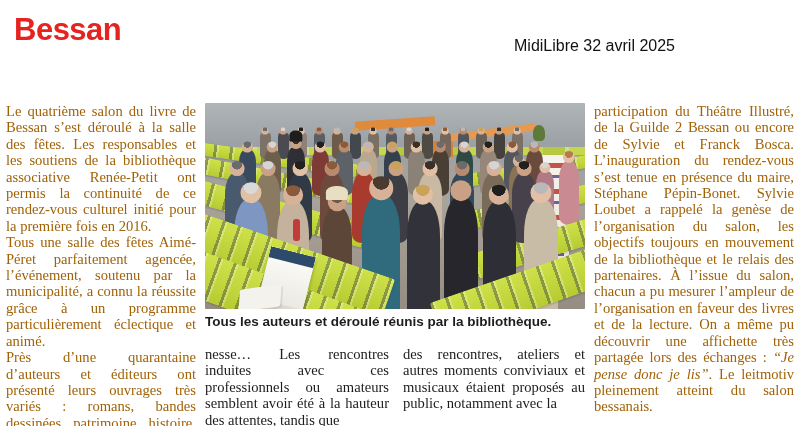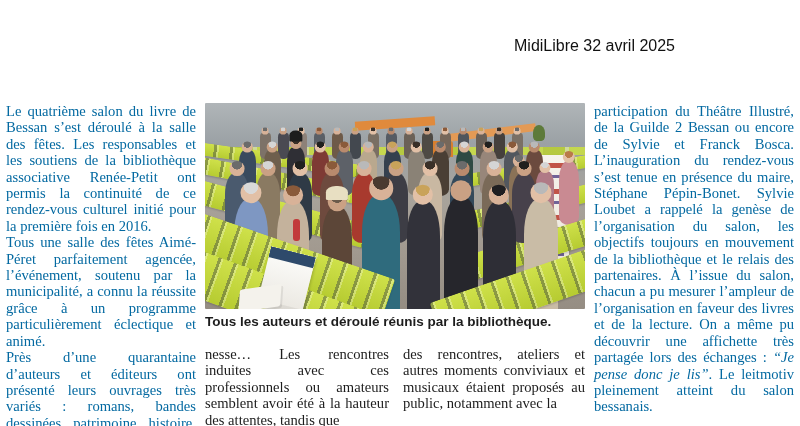--- a/index.html
+++ b/index.html
@@ -6,21 +6,21 @@
   .page{position:relative;width:800px;height:426px;background:#fff;overflow:hidden;
         font-family:"Liberation Sans",sans-serif;}
   .kicker{position:absolute;left:14px;top:12px;font-size:31px;font-weight:700;
           letter-spacing:-.5px;color:#e5231f;}
   .source{position:absolute;left:514px;top:37px;font-size:16px;color:#111;}
   .headline{position:absolute;left:8px;top:54px;margin:0;font-size:31px;font-weight:700;
             letter-spacing:-.8px;color:#0d0d0d;white-space:nowrap;}
   .body{position:absolute;left:6px;top:103px;width:788px;bottom:0;display:grid;
         grid-template-columns:190px 380px 200px;column-gap:9px;}
   .col p{margin:0;font-family:"Liberation Serif",serif;font-size:14.6px;line-height:16.4px;
-         color:#0369a1;text-align:justify;}
+         color:#a16207;text-align:justify;}
   .subcols{display:grid;grid-template-columns:184px 182px;column-gap:14px;margin-top:17px;}
   .subcols p{margin:0;font-family:"Liberation Serif",serif;font-size:14.6px;line-height:16.4px;
          color:#1c1c1c;text-align:justify;}
   figure{margin:0;}
   figcaption{margin-top:5px;font-size:13.5px;font-weight:700;color:#1d1d1d;}
   .q{font-style:italic;}
 
   
   .photo{position:relative;width:380px;height:206px;overflow:hidden;border-radius:1px;
     background:linear-gradient(180deg,#b0b5b8 0,#9ba1a5 40px,#a8a39b 95px,#a29a90 145px,#958d83 100%);}
@@ -58,20 +58,21 @@
   .person::before{content:'';position:absolute;left:50%;top:0;transform:translate(-50%,-80%);
     width:62%;aspect-ratio:1/1;border-radius:50%;
     background:radial-gradient(circle at 50% 22%,var(--hair) 0 36%,var(--skin) 38%);}
   .hat::after{content:'';position:absolute;left:50%;top:0;transform:translate(-50%,-150%);
     width:74%;height:22%;max-height:14px;background:var(--hat);border-radius:45% 45% 8% 8%;}
 </style>
 </head>
 <body>
 
 <div class="page">
+  <div class="kicker">Bessan</div>
   <div class="source">MidiLibre 32 avril 2025</div>
 
   <div class="body">
     <div class="col">
       <p>Le quatrième salon du livre de Bessan s’est déroulé à la salle des fêtes. Les responsables et les soutiens de la bibliothèque associative Renée-Petit ont permis la continuité de ce rendez-vous culturel initié pour la première fois en 2016.</p>
       <p>Tous une salle des fêtes Aimé-Péret parfaitement agencée, l’événement, soutenu par la municipalité, a connu la réussite grâce à un programme particulièrement éclectique et animé.</p>
       <p>Près d’une quarantaine d’auteurs et éditeurs ont présenté leurs ouvrages très variés : romans, bandes dessinées, patrimoine, histoire, patrimoine, jeu-</p>
     </div>
 
     <div>

